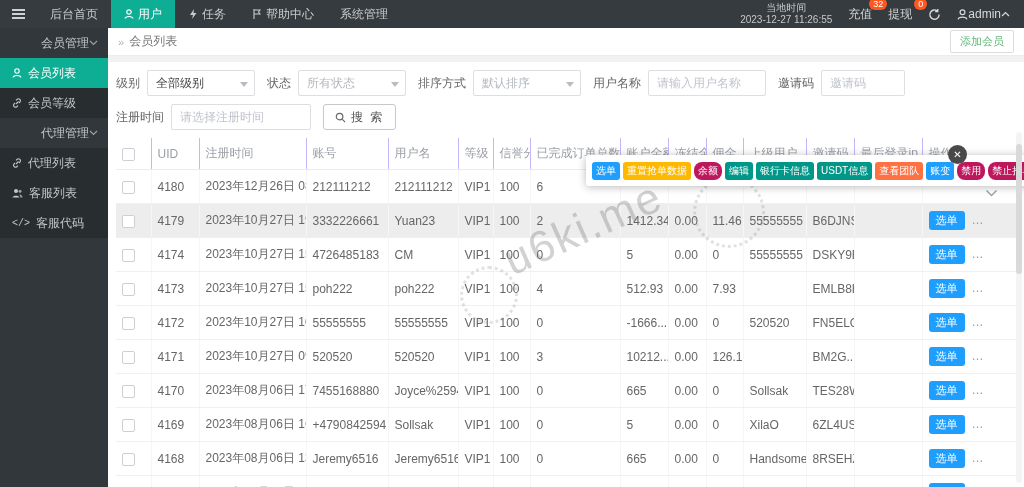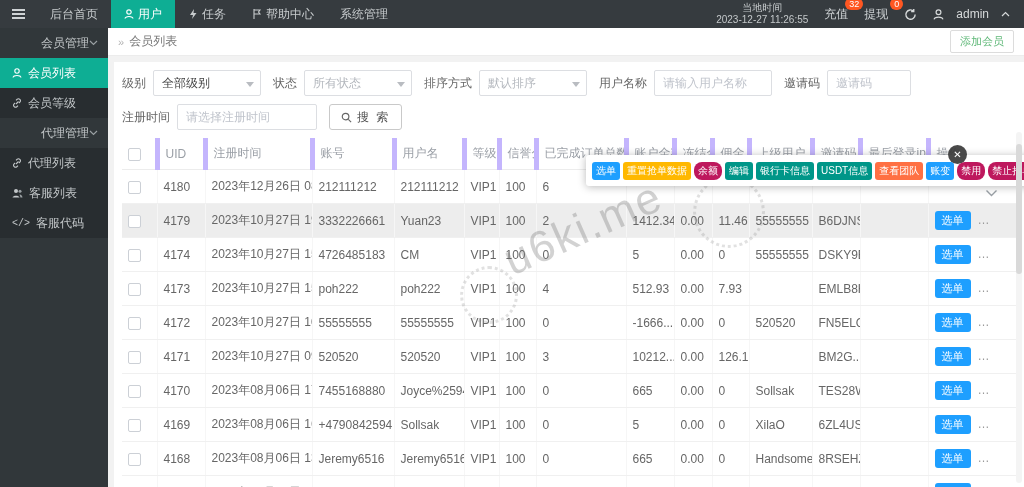--- a/index.html
+++ b/index.html
@@ -12,58 +12,58 @@
   .burger { display:flex; align-items:center; padding:0 12px; cursor:pointer; }
   .burger i { display:block; width:13px; height:2px; background:#cfd3d5; box-shadow:0 4px 0 #cfd3d5, 0 -4px 0 #cfd3d5; }
   .nav { display:flex; }
   .nav-item { display:flex; align-items:center; gap:4px; padding:0 13px; font-size:12px; color:#c8ccce; cursor:pointer;justify-content:center; }
   .nav-item.active { background:#0eae94; color:#fff; }
   .nav-item svg { flex:none; }
   .top-right { margin-left:auto; display:flex; align-items:center; gap:16px; padding-right:14px; }
   .timebox { text-align:center; font-size:10px; line-height:1.25; color:#c4c8ca; }
   .tb-link { position:relative; font-size:12px; color:#cfd3d5; cursor:pointer; }
   .badge { position:absolute; top:-8px; right:-15px; background:#ff5722; color:#fff; font-size:9px; line-height:12px; padding:0 4px; border-radius:8px; }
-  .userbox { display:flex; align-items:center; gap:12px; color:#d6d9da; cursor:pointer; }
+  .userbox { display:flex; align-items:center; gap:0; color:#d6d9da; cursor:pointer; }
 
   
   .layout { display:flex; height:459px; }
   .sidebar { width:108px; flex:none; background:#31373a; color:#c3c7c9; }
   .sgroup { height:30px; display:flex; align-items:center; justify-content:space-between; padding:0 10px; font-size:12px; cursor:pointer;margin-left:31px; }
   .sitem { height:30px; display:flex; align-items:center; gap:6px; padding:0 8px 0 12px; background:#282d30; font-size:12px; cursor:pointer; }
   .sitem.active { background:#0eae94; color:#fff; }
   .sitem svg, .sgroup svg { flex:none; }
   .code-ic { font-size:10px; font-family:"Liberation Mono","DejaVu Sans Mono",monospace; }
 
   .main { position:relative; flex:1; background:#f2f2f2; overflow:hidden; }
 
   
   .crumbbar { height:28px; background:#fff; border-bottom:1px solid #ececec; display:flex; align-items:center; justify-content:space-between; padding:0 10px; }
   .crumb { color:#777; display:flex; align-items:center; gap:5px; }
   .crumb .arrow { color:#b3b3b3; font-size:11px; }
   .add-btn { border:1px solid #dcdcdc; background:#fff; color:#5FB878; font-size:11px; padding:3px 9px; border-radius:2px; cursor:pointer; }
 
   
-  .card { background:#fff; margin-top:6px; padding:8px 8px 0 8px; height:425px;margin-left:6px; }
+  .card { background:#fff; margin-top:6px; padding:8px 8px 0 8px; height:425px; }
 
   
   .frow { display:flex; align-items:center; gap:12px; margin-bottom:8px; flex-wrap:nowrap; }
   .fgroup { display:flex; align-items:center; gap:7px; flex:none; }
   .flabel { color:#666; font-size:12px; white-space:nowrap; }
   .sel { position:relative; width:108px; height:26px; border:1px solid #dcdee2; border-radius:2px; background:#fff; display:flex; align-items:center; padding:0 18px 0 8px; cursor:pointer; }
   .sel .val { font-size:12px; color:#444; white-space:nowrap; overflow:hidden; }
   .sel.muted .val { color:#b3b7bd; }
   .caret { position:absolute; right:6px; top:11px; width:0; height:0; border-left:4px solid transparent; border-right:4px solid transparent; border-top:5px solid #b9bcc1; }
   .tinput { height:26px; border:1px solid #dcdee2; border-radius:2px; padding:0 8px; font-size:12px; color:#8b5cf6; width:118px; outline:none; font-family:inherit; }
   .tinput::placeholder { color:#c0c4cc; }
   .w-sm { width:84px; } .w-md { width:140px; }
   .search-btn { height:26px; border:1px solid #c9c9c9; background:#fff; border-radius:3px; color:#555; font-size:12px; display:flex; align-items:center; gap:5px; padding:0 11px; cursor:pointer; letter-spacing:2px; }
 
   
   table { width:100%; border-collapse:collapse; table-layout:fixed; }
-  th { font-weight:normal; color:#9a9fa6; text-align:left; padding:7px 6px; font-size:12px; border-bottom:1px solid #ececec; border-right:5px solid #c4b5fd; white-space:nowrap; overflow:hidden; background:#fff; }
+  th { font-weight:normal; color:#9a9fa6; text-align:left; padding:7px 6px; font-size:12px; border-bottom:1px solid #ececec; border-right:1px solid #c4b5fd; white-space:nowrap; overflow:hidden; background:#fff; }
   td { color:#666; padding:7px 6px; font-size:12px; border-bottom:1px solid #f0f0f0; border-right:1px solid #f6f6f6; white-space:nowrap; overflow:hidden; background:#fff; }
   tr.dim td { background:#ededed; }
   th:last-child, td:last-child { border-right:none; }
   .cb { display:inline-block; width:13px; height:13px; border:1px solid #ccd0d6; border-radius:2px; background:#fff; vertical-align:middle; cursor:pointer; }
   .btn-select { display:inline-block; background:#1E9FFF; color:#fff; font-size:11px; padding:2px 7px; border-radius:3px; cursor:pointer; }
   .dots { color:#999; margin-left:7px; cursor:pointer; letter-spacing:1px; }
 
   
   .action-panel { position:absolute; left:478px; top:127px; height:31px; background:#fff; border-radius:3px; box-shadow:0 1px 8px rgba(0,0,0,.28); display:flex; align-items:center; gap:3px; padding:0 6px; z-index:6; white-space:nowrap; }
   .ab { color:#fff; font-size:10px; padding:2px 4px; border-radius:3px; cursor:pointer; flex:none; }

